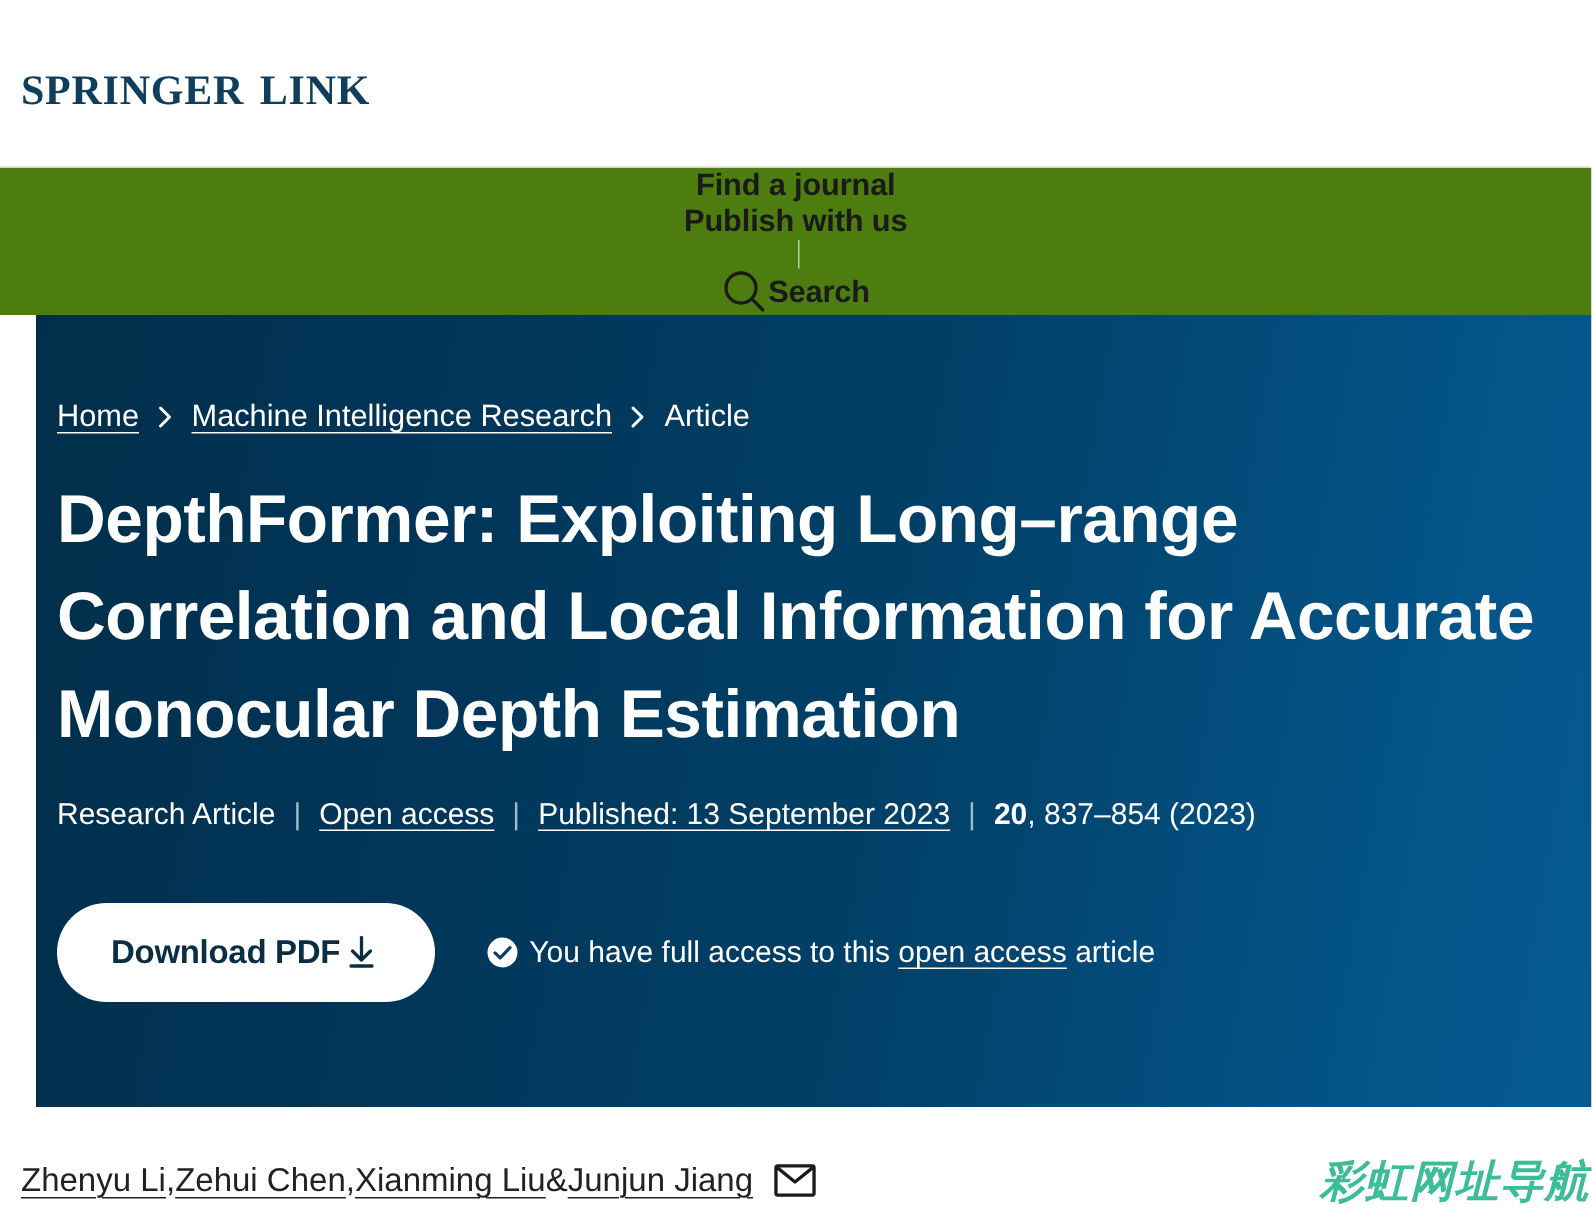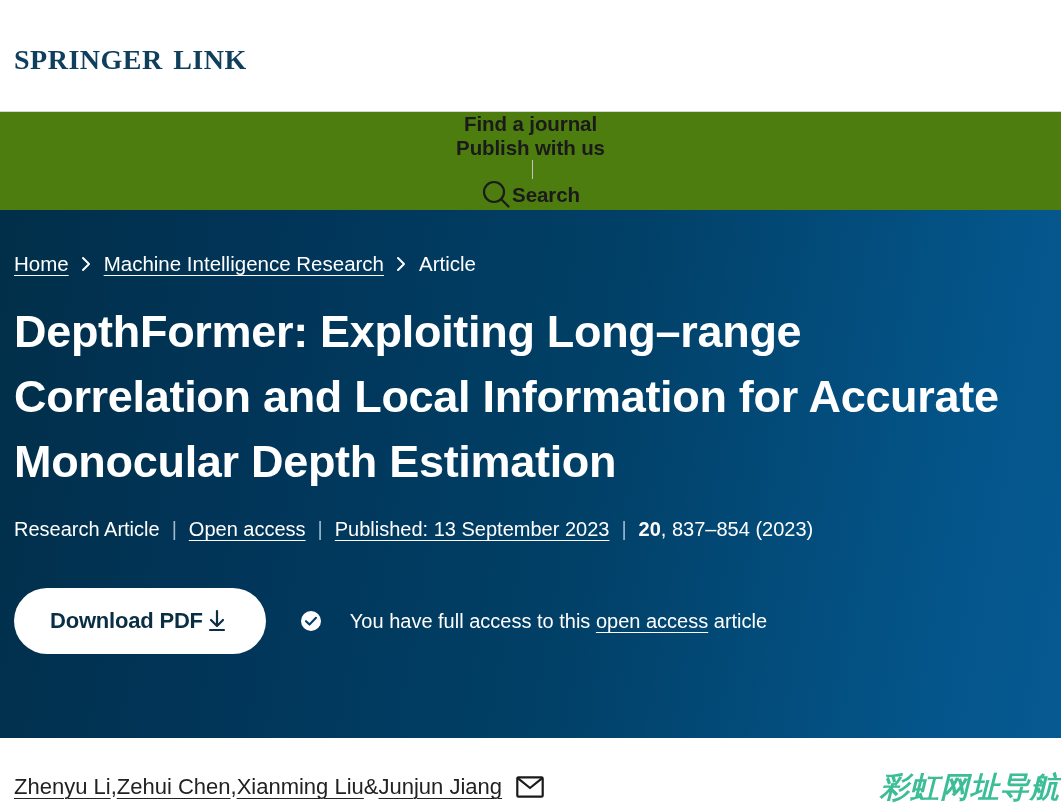--- a/index.html
+++ b/index.html
@@ -67,24 +67,25 @@
     display: flex;
     align-items: center;
     cursor: pointer;
   }
   .search-icon svg { display: block; }
 
   
   .hero {
     height: 528px;
     background: linear-gradient(100deg, #012f49 0%, #013457 22%, #014067 55%, #04558a 88%, #065a92 100%);
-    padding: 2px 14px;
+    padding: 16px 14px;
     box-sizing: border-box;
     position: relative;
     color: #ffffff;
+    margin-left: 24px;
   }
 
   .breadcrumb {
     display: flex;
     align-items: center;
     padding-top: 40px;
     font-size: 20.5px;
     color: #ffffff;
     gap: 0;
   }
@@ -157,21 +158,21 @@
     font-weight: bold;
     cursor: pointer;
     letter-spacing: -0.2px;
   }
   .download-btn svg { display: block; }
 
   .access-note {
     margin-left: 34px;
     display: flex;
     align-items: center;
-    gap: 28px;
+    gap: 7px;
     font-size: 20px;
     color: #ffffff;
     white-space: nowrap;
   }
   .access-note .oa-link {
     text-decoration: underline;
     text-underline-offset: 4px;
     text-decoration-thickness: 1px;
     cursor: pointer;
     color: #ffffff;

